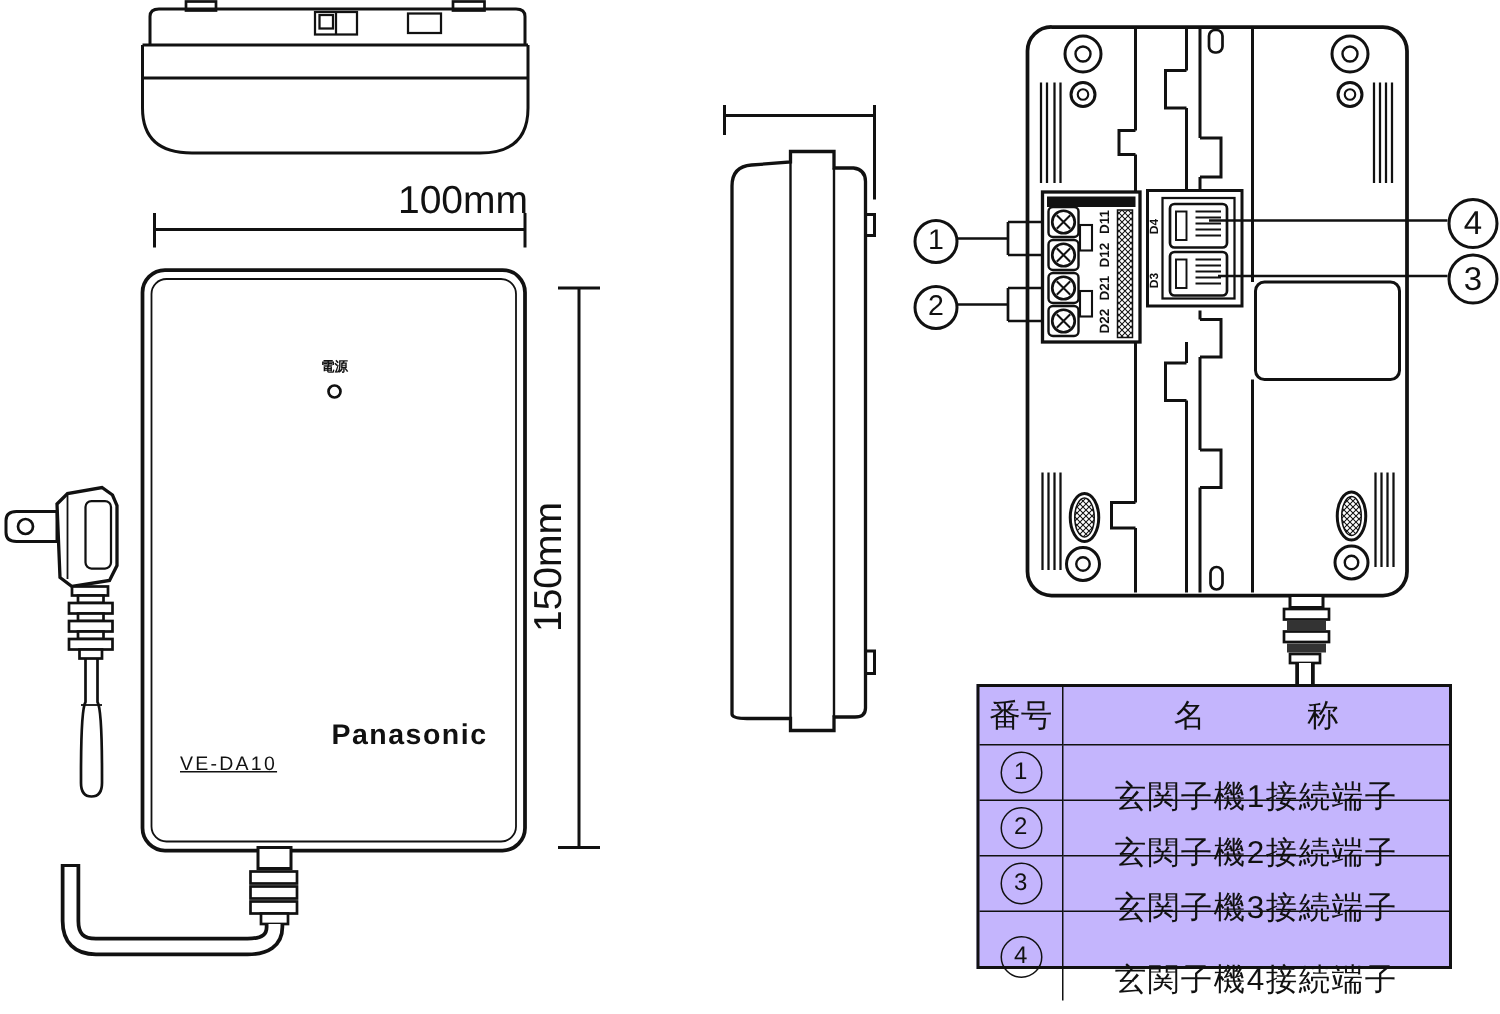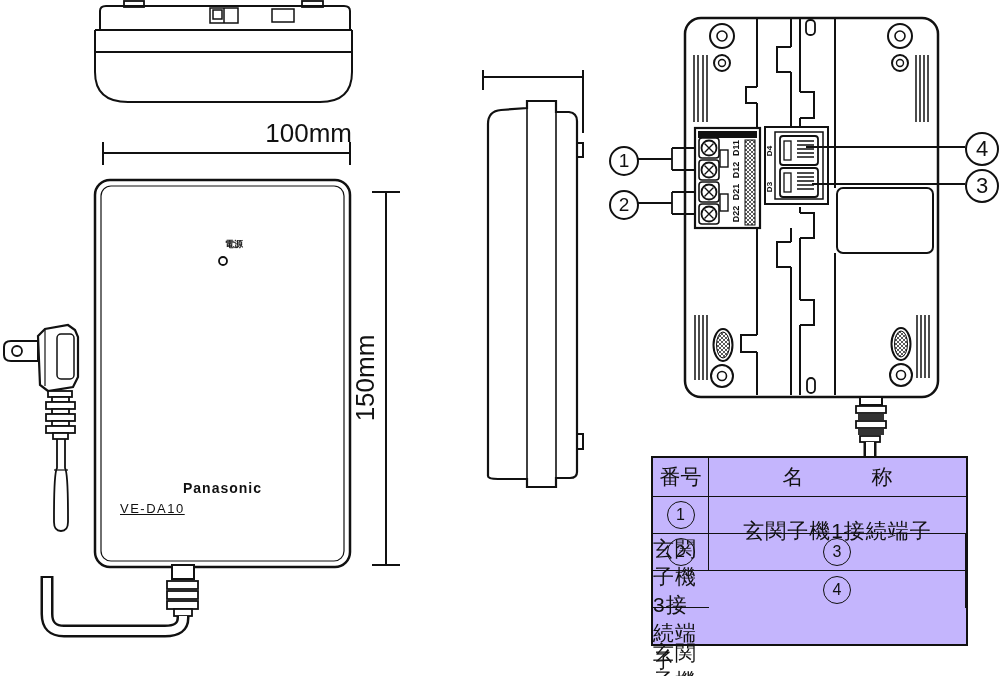--- a/index.html
+++ b/index.html
@@ -7,23 +7,23 @@
           font-family:"Liberation Sans",sans-serif;color:#111;}
   #lineart{position:absolute;left:0;top:0;}
   .txt{position:absolute;color:#111;white-space:nowrap;}
   .dim{font-size:26px;font-weight:400;text-align:center;}
   .rot{transform:rotate(-90deg);}
   .tinylabel{font-size:9px;font-weight:bold;text-align:center;line-height:12px;}
   .callout{position:absolute;border:2.5px solid #111;border-radius:50%;background:#fff;
            display:flex;align-items:center;justify-content:center;font-weight:400;}
   .callout.small{width:26px;height:26px;font-size:19px;}
   .callout.big{width:30px;height:30px;font-size:22px;}
-  .brand{font-size:14px;font-weight:bold;letter-spacing:1px;text-align:center;}
+  .brand{font-size:19px;font-weight:bold;letter-spacing:1px;text-align:right;}
   .model{font-size:13px;letter-spacing:1.5px;text-align:left;text-decoration:underline;}
-  .power{font-size:9px;font-weight:bold;text-align:right;}
+  .power{font-size:9px;font-weight:bold;text-align:center;}
   
   #spec-table{position:absolute;left:651px;top:456px;width:317px;height:190px;
       border:2.5px solid #111;box-sizing:border-box;display:grid;
       grid-template-columns:56px 1fr;grid-template-rows:39px 37px 37px 37px 1fr;background:#c4b5fd;}
   #spec-table .cell{border-right:1.5px solid #111;border-bottom:1.5px solid #111;
       display:flex;align-items:center;justify-content:center;box-sizing:border-box;font-size:21px;}
   #spec-table .cell.last-col{border-right:none;}
   #spec-table .cell.last-row{border-bottom:none;}
   #spec-table .hdr{font-size:21px;}
   #spec-table .hdr-name span{letter-spacing:68px;margin-right:-68px;}
@@ -257,20 +257,21 @@
     </div>
 
     <div class="cell">
       <span class="circ">1</span>
     </div>
     <div class="cell name last-col">玄関子機1接続端子</div>
 
     <div class="cell">
       <span class="circ">2</span>
     </div>
+    <div class="cell name last-col">玄関子機2接続端子</div>
 
     <div class="cell">
       <span class="circ">3</span>
     </div>
     <div class="cell name last-col">玄関子機3接続端子</div>
 
     <div class="cell last-row">
       <span class="circ">4</span>
     </div>
     <div class="cell name last-col last-row">玄関子機4接続端子</div>

